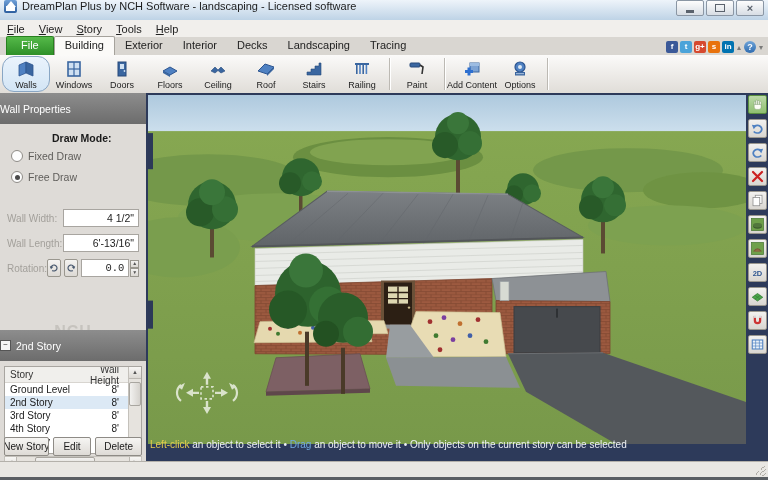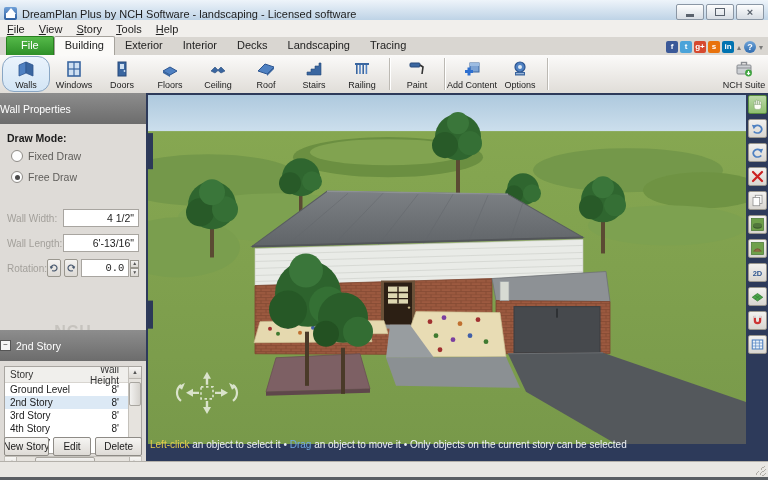--- a/index.html
+++ b/index.html
@@ -2,21 +2,21 @@
 <html><head>
 <meta charset="utf-8">
 <style>
   html,body{margin:0;padding:0;background:#555;}
   #app{position:relative;width:768px;height:480px;background:#d6d2cc;
        font-family:"Liberation Sans","DejaVu Sans",sans-serif;overflow:hidden;
        -webkit-font-smoothing:antialiased;}
   
   .titlebar{position:absolute;top:0;left:0;right:0;height:20px;
     background:linear-gradient(#eef4fa,#bed3e6);border-bottom:1px solid #8fa8c0;
-    display:flex;align-items:flex-end;}
+    display:flex;align-items:flex-start;}
   .appicon{width:13px;height:13px;margin:0 5px 0 4px;border-radius:2px;
     background:linear-gradient(#6fa0d8,#2d5e9e);position:relative;flex:0 0 auto;}
   .appicon:before{content:"";position:absolute;left:2px;top:6px;width:9px;height:5px;background:#fff;}
   .appicon:after{content:"";position:absolute;left:1.5px;top:1px;width:0;height:0;
     border-left:5px solid transparent;border-right:5px solid transparent;border-bottom:6px solid #fff;}
   .title-text{font-size:11px;color:#1c1c1c;white-space:nowrap;}
   .winbtns{margin-left:auto;display:flex;gap:2px;padding-right:4px;}
   .winbtn{width:26px;height:14px;border:1px solid #8a96a4;border-radius:2px;
     background:linear-gradient(#fdfdfd,#d7dde4);display:flex;align-items:center;justify-content:center;
     font-size:10px;color:#444;line-height:1;}
@@ -53,21 +53,21 @@
   .tb-right{margin-left:auto;display:flex;}
   
   .content{position:absolute;top:93px;left:0;height:368px;width:768px;}
   .leftpanel{position:absolute;left:0;top:0;bottom:0;width:146px;background:#dedbd7;
     border-right:1px solid #a8a5a0;overflow:hidden;}
   .panel-header{height:31px;background:linear-gradient(#8d8d8d,#6c6c6c);color:#fff;
     font-size:10.5px;display:flex;align-items:center;padding-left:0;gap:5px;}
   .collapse-box{width:9px;height:9px;background:#f4f4f4;border:1px solid #555;font-size:8px;
     line-height:7px;text-align:center;color:#333;}
   .wp-body{padding:8px 7px 0;}
-  .dm-label{font-size:10.5px;font-weight:bold;color:#1a1a1a;margin-bottom:6px;}
+  .dm-label{font-size:10.5px;font-weight:bold;color:#1a1a1a;margin-bottom:6px;margin-left:45px;}
   .radio-row{display:flex;align-items:center;gap:5px;margin:0 0 9px 4px;}
   .radio{width:10px;height:10px;border-radius:50%;border:1px solid #8f8c87;background:#fdfdfd;position:relative;}
   .radio.checked:before{content:"";position:absolute;left:2.5px;top:2.5px;width:5px;height:5px;border-radius:50%;background:#4a4a4a;}
   .radio-label{font-size:10.5px;color:#5f5d5a;}
   .fields{margin-top:26px;}
   .frow{display:flex;align-items:center;margin-bottom:7px;}
   .flabel{width:56px;font-size:10px;color:#a3a09b;}
   .field{flex:1;height:15px;background:#fff;border:1px solid #a8a5a0;font-size:10.5px;color:#222;
     text-align:right;padding:1px 4px 0;line-height:14px;}
   .rot-btn{width:16px;height:16px;border:1px solid #9a978f;border-radius:2px;margin-right:3px;
@@ -360,28 +360,20 @@
           <span class="tb-label">Add Content</span>
         </div>
         <div class="tb-btn">
           <svg class="tb-icn" viewBox="0 0 20 20">
             <use href="#i-options"></use>
           </svg>
           <span class="tb-label">Options</span>
         </div>
         <div class="tb-sep"></div>
       </span>
-    <span class="tb-right" id="tbright">
-        <div class="tb-btn">
-          <svg class="tb-icn" viewBox="0 0 20 20">
-            <use href="#i-nch-suite"></use>
-          </svg>
-          <span class="tb-label">NCH Suite</span>
-        </div>
-      </span>
   </div>
 
   <div class="content">
 
     <div class="leftpanel">
       <div class="panel-header">
         <span>Wall Properties</span>
       </div>
       <div class="wp-body">
         <div class="dm-label">Draw Mode:</div>

